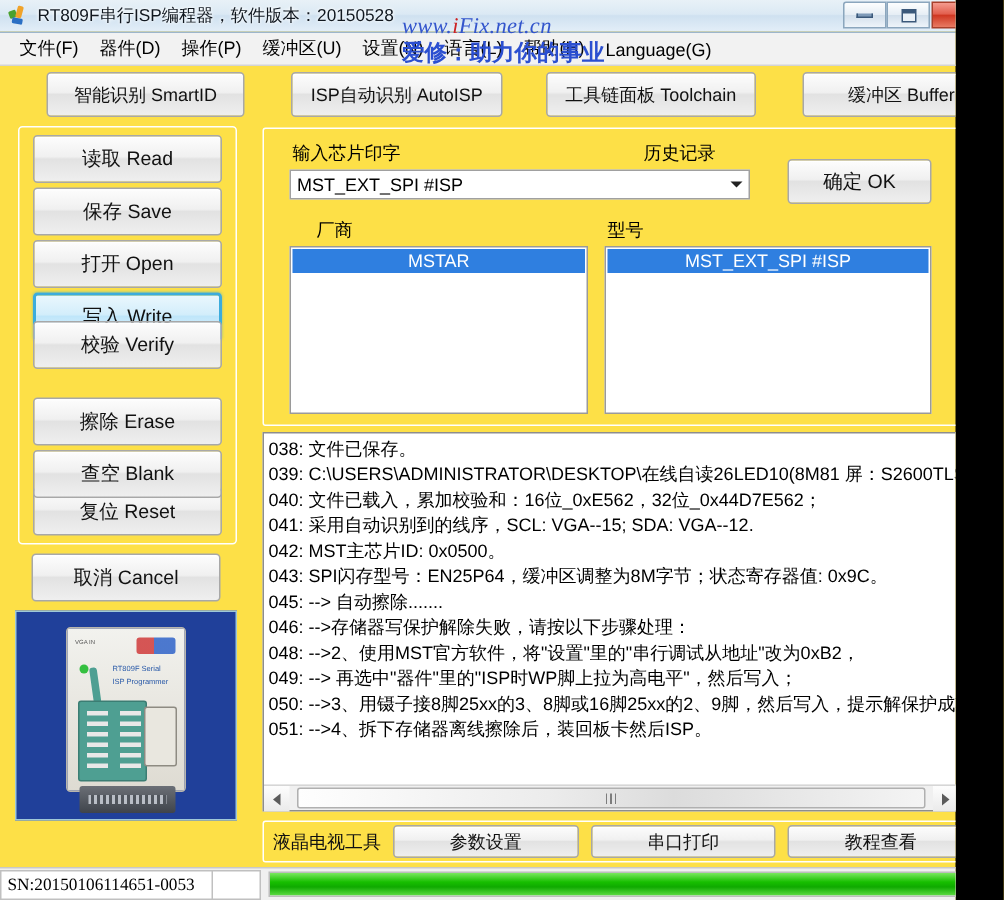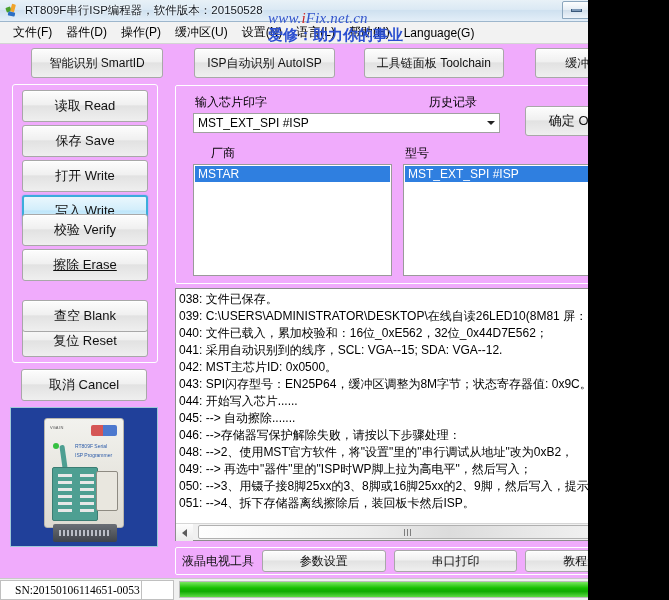--- a/index.html
+++ b/index.html
@@ -5,22 +5,22 @@
   * { box-sizing: border-box; }
   html, body {
     margin: 0; padding: 0;
     width: 669px; height: 600px;
     overflow: hidden;
     font-family: "Liberation Sans", "DejaVu Sans", sans-serif;
     background: #000;
   }
   #app {
     position: relative;
-    width: 588px; height: 600px;
-    background: #f0abfc;
+    width: 637px; height: 600px;
+    background: #fde047;
     overflow: hidden;
   }
 
   
   #titlebar {
     position: absolute; left: 0; top: 0; width: 669px; height: 22px;
     background: linear-gradient(to bottom, #e8f1f7 0%, #dbe9f4 45%, #cfe1f0 50%, #e3eef8 100%);
     border-bottom: 1px solid #9db6cc;
     display: flex; align-items: center;
   }
@@ -177,21 +177,21 @@
   .listbox {
     position: absolute; top: 78px; height: 112px;
     background: #fff; border: 1px solid #9a9a9a;
     padding: 1px; overflow: hidden;
   }
   #mfr-list { left: 17px; width: 199px; }
   #model-list { left: 227px; width: 218px; }
   .listbox .item {
     font-size: 12px; padding: 1px 3px; color: #000; white-space: nowrap;
   }
-  .listbox .item.sel { background: #2f7fe0; color: #fff; }
+  .listbox .item.sel { background: #2f7fe0; color: #fff; text-align: center; }
 
   
   #logbox {
     position: absolute; left: 175px; top: 288px; width: 482px; height: 253px;
     background: #fff; border: 1px solid #8d8d8d;
   }
   #log-text {
     position: absolute; left: 0; top: 0; right: 17px; bottom: 17px;
     overflow: hidden; padding: 2px 0 0 3px;
   }
@@ -238,21 +238,21 @@
 
   
   #statusbar {
     position: absolute; left: 0; bottom: 0; width: 669px; height: 22px;
     background: #f0f0f0; border-top: 1px solid #c9c9c9;
     display: flex; align-items: center;
   }
   #sn-cell {
     width: 142px; height: 20px; background: #fff; border: 1px solid #c0c0c0;
     font-size: 11.5px; color: #000; display: flex; align-items: center;
-    padding-left: 14px; overflow: hidden; white-space: nowrap;
+    padding-left: 4px; overflow: hidden; white-space: nowrap;
     font-family: "Liberation Serif","DejaVu Serif",serif;
   }
   #sn-gap { width: 32px; height: 20px; background: #fff; border: 1px solid #c0c0c0; border-left: none; }
   #progressbar {
     flex: 1; height: 17px; margin: 0 4px 0 5px;
     background: #e9e9e9; border: 1px solid #bdbdbd; position: relative; overflow: hidden;
   }
   #progressbar .fill {
     position: absolute; left: 0; top: 0; bottom: 0; width: 100%;
     background: linear-gradient(to bottom,#76e05a 0%,#20c409 35%,#10b400 60%,#57d63e 100%);
@@ -308,24 +308,24 @@
         <div class="btn">工具链面板 Toolchain</div>
       </div>
     <div class="tt-slot">
         <div class="btn">缓冲区 Buffer</div>
       </div>
   </div>
 
   <div id="leftgroup">
     <div class="btn side-btn" style="top:5px;">读取 Read</div>
     <div class="btn side-btn" style="top:40px;">保存 Save</div>
-    <div class="btn side-btn" style="top:75px;">打开 Write</div>
+    <div class="btn side-btn" style="top:75px;">打开 Open</div>
     <div class="side-btn focused btn" style="top:110px;">写入 Write</div>
     <div class="btn side-btn" style="top:129px;">校验 Verify</div>
-    <div class="btn side-btn" style="top:164px;text-decoration:underline;">擦除 Erase</div>
+    <div class="btn side-btn" style="top:180px;">擦除 Erase</div>
     <div class="btn side-btn" style="top:241px;top:240px;">复位 Reset</div>
     <div class="btn side-btn" style="top:215px;">查空 Blank</div>
   </div>
   <div class="btn" id="cancel-btn">取消 Cancel</div>
 
   <div id="device-photo">
     <div class="board">
       <div class="usb"></div>
       <div class="lbl3">VGA IN</div>
       <div class="led"></div>
@@ -391,21 +391,20 @@
   </div>
 
   <div id="logbox">
     <div id="log-text">
       <div class="log-line"><span class="num">038:</span>&nbsp;<span>文件已保存。</span></div>
       <div class="log-line"><span class="num">039:</span>&nbsp;<span>C:\USERS\ADMINISTRATOR\DESKTOP\在线自读26LED10(8M81 屏：S2600TLS.</span></div>
       <div class="log-line"><span class="num">040:</span>&nbsp;<span>文件已载入，累加校验和：16位_0xE562，32位_0x44D7E562；</span></div>
       <div class="log-line"><span class="num">041:</span>&nbsp;<span>采用自动识别到的线序，SCL: VGA--15; SDA: VGA--12.</span></div>
       <div class="log-line"><span class="num">042:</span>&nbsp;<span>MST主芯片ID: 0x0500。</span></div>
       <div class="log-line"><span class="num">043:</span>&nbsp;<span>SPI闪存型号：EN25P64，缓冲区调整为8M字节；状态寄存器值: 0x9C。</span></div>
-      <div class="log-line"><span class="num">044:</span>&nbsp;<span>开始写入芯片......</span></div>
       <div class="log-line"><span class="num">045:</span>&nbsp;<span>--&gt; 自动擦除.......</span></div>
       <div class="log-line"><span class="num">046:</span>&nbsp;<span>--&gt;存储器写保护解除失败，请按以下步骤处理：</span></div>
       <div class="log-line"><span class="num">048:</span>&nbsp;<span>--&gt;2、使用MST官方软件，将"设置"里的"串行调试从地址"改为0xB2，</span></div>
       <div class="log-line"><span class="num">049:</span>&nbsp;<span>--&gt;      再选中"器件"里的"ISP时WP脚上拉为高电平"，然后写入；</span></div>
       <div class="log-line"><span class="num">050:</span>&nbsp;<span>--&gt;3、用镊子接8脚25xx的3、8脚或16脚25xx的2、9脚，然后写入，提示解保护成功</span></div>
       <div class="log-line"><span class="num">051:</span>&nbsp;<span>--&gt;4、拆下存储器离线擦除后，装回板卡然后ISP。</span></div>
 
     </div>
 
     <div id="log-vscroll">

